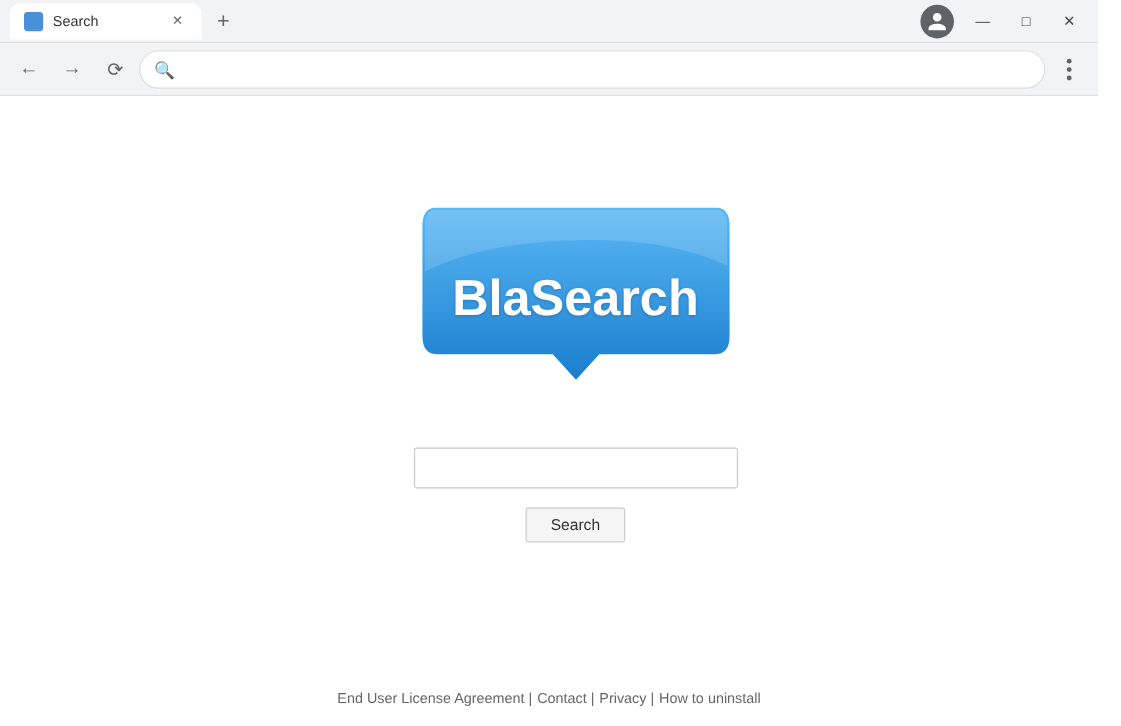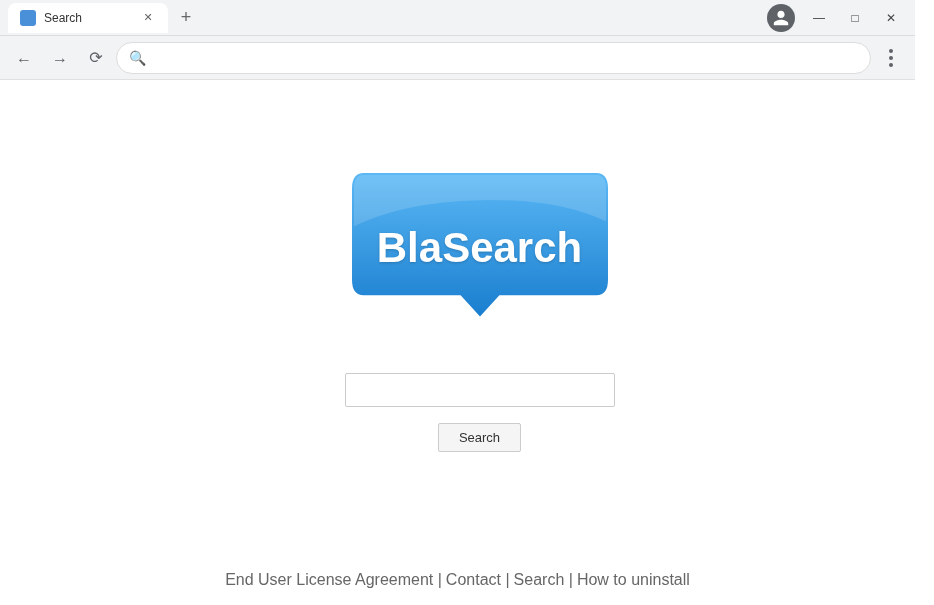--- a/index.html
+++ b/index.html
@@ -257,21 +257,21 @@
       cursor: pointer;
     }
 
     
     .footer {
       position: absolute;
       bottom: 16px;
       left: 0;
       right: 0;
       text-align: center;
-      font-size: 16px;
+      font-size: 12px;
       color: #666;
       display: flex;
       align-items: center;
       justify-content: center;
       gap: 4px;
     }
 
     .footer a {
       color: #666;
       text-decoration: none;
@@ -372,18 +372,18 @@
     <div class="search-container">
       <div class="search-input-wrapper">
         <input class="search-input" type="text" style="">
       </div>
       <button class="search-button">Search</button>
     </div>
 
     <div class="footer">
       <a href="#">End User License Agreement |</a>
       <a href="#">Contact |</a>
-      <a href="#">Search |</a>
+      <a href="#">Privacy |</a>
       <a href="#">How to uninstall</a>
     </div>
 
   </div>
 </div>
 
 </body></html>

